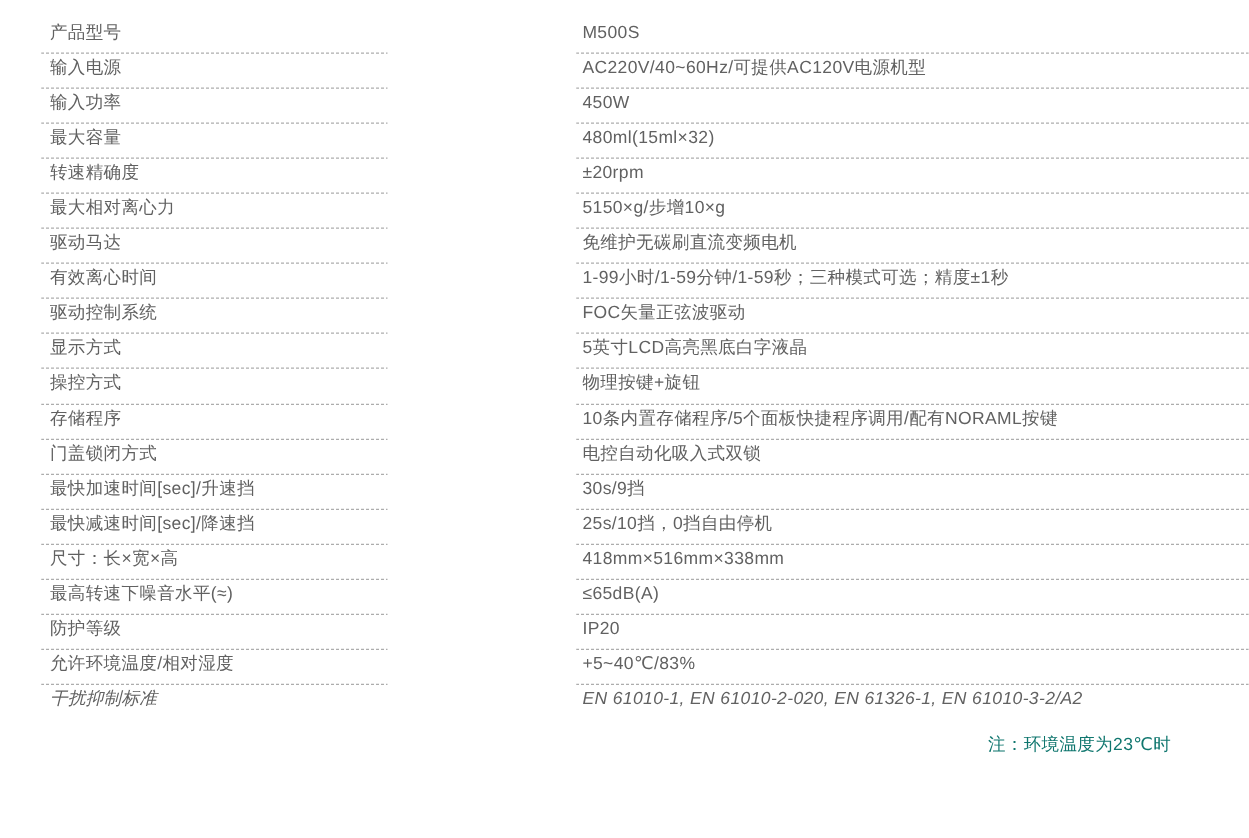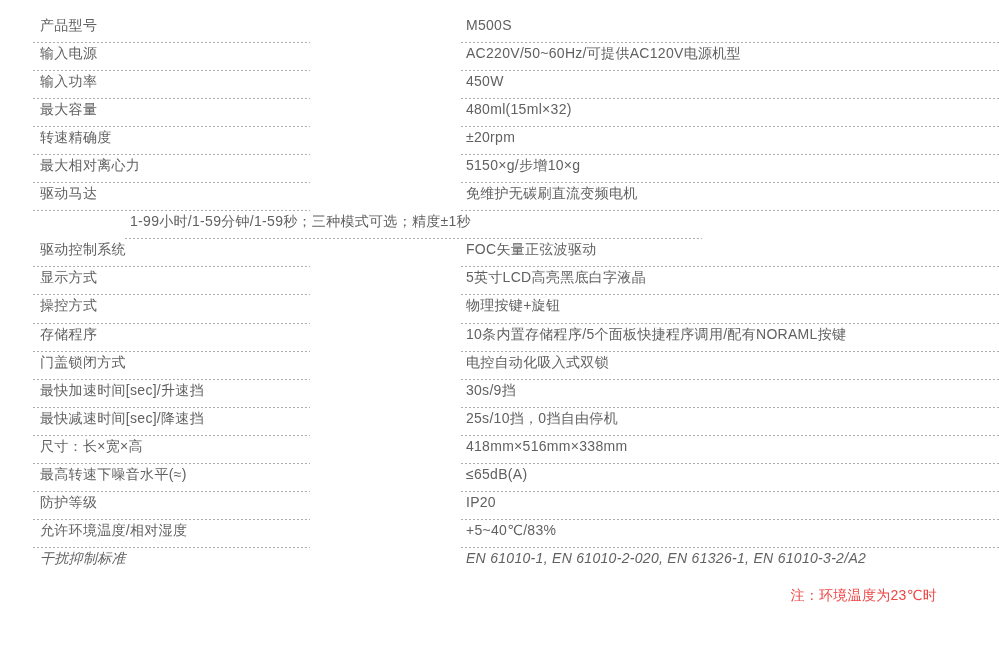--- a/index.html
+++ b/index.html
@@ -55,37 +55,37 @@
     background-image: none;
     font-style: italic;
   }
   .footnote {
     margin-top: 10px;
     margin-right: 62px;
     text-align: right;
     font-size: 14px;
     line-height: 18px;
     letter-spacing: 0.3px;
-    color: #ef4444;
+    color: #0f766e;
   }
 </style>
 </head>
 <body>
 
 <div class="spec-table">
   <div class="spec-row">
     <div class="cell label-cell">产品型号</div>
     <div class="cell gap-cell"></div>
     <div class="cell value-cell">M500S</div>
   </div>
 
   <div class="spec-row">
     <div class="cell label-cell">输入电源</div>
     <div class="cell gap-cell"></div>
-    <div class="cell value-cell">AC220V/50~60Hz/可提供AC120V电源机型</div>
+    <div class="cell value-cell">AC220V/40~60Hz/可提供AC120V电源机型</div>
   </div>
 
   <div class="spec-row">
     <div class="cell label-cell">输入功率</div>
     <div class="cell gap-cell"></div>
     <div class="cell value-cell">450W</div>
   </div>
 
   <div class="spec-row">
     <div class="cell label-cell">最大容量</div>
@@ -106,20 +106,21 @@
     <div class="cell value-cell">5150×g/步增10×g</div>
   </div>
 
   <div class="spec-row">
     <div class="cell label-cell">驱动马达</div>
     <div class="cell gap-cell"></div>
     <div class="cell value-cell">免维护无碳刷直流变频电机</div>
   </div>
 
   <div class="spec-row">
+    <div class="cell label-cell">有效离心时间</div>
     <div class="cell gap-cell"></div>
     <div class="cell value-cell">1-99小时/1-59分钟/1-59秒；三种模式可选；精度±1秒</div>
   </div>
 
   <div class="spec-row">
     <div class="cell label-cell">驱动控制系统</div>
     <div class="cell gap-cell"></div>
     <div class="cell value-cell">FOC矢量正弦波驱动</div>
   </div>
 

